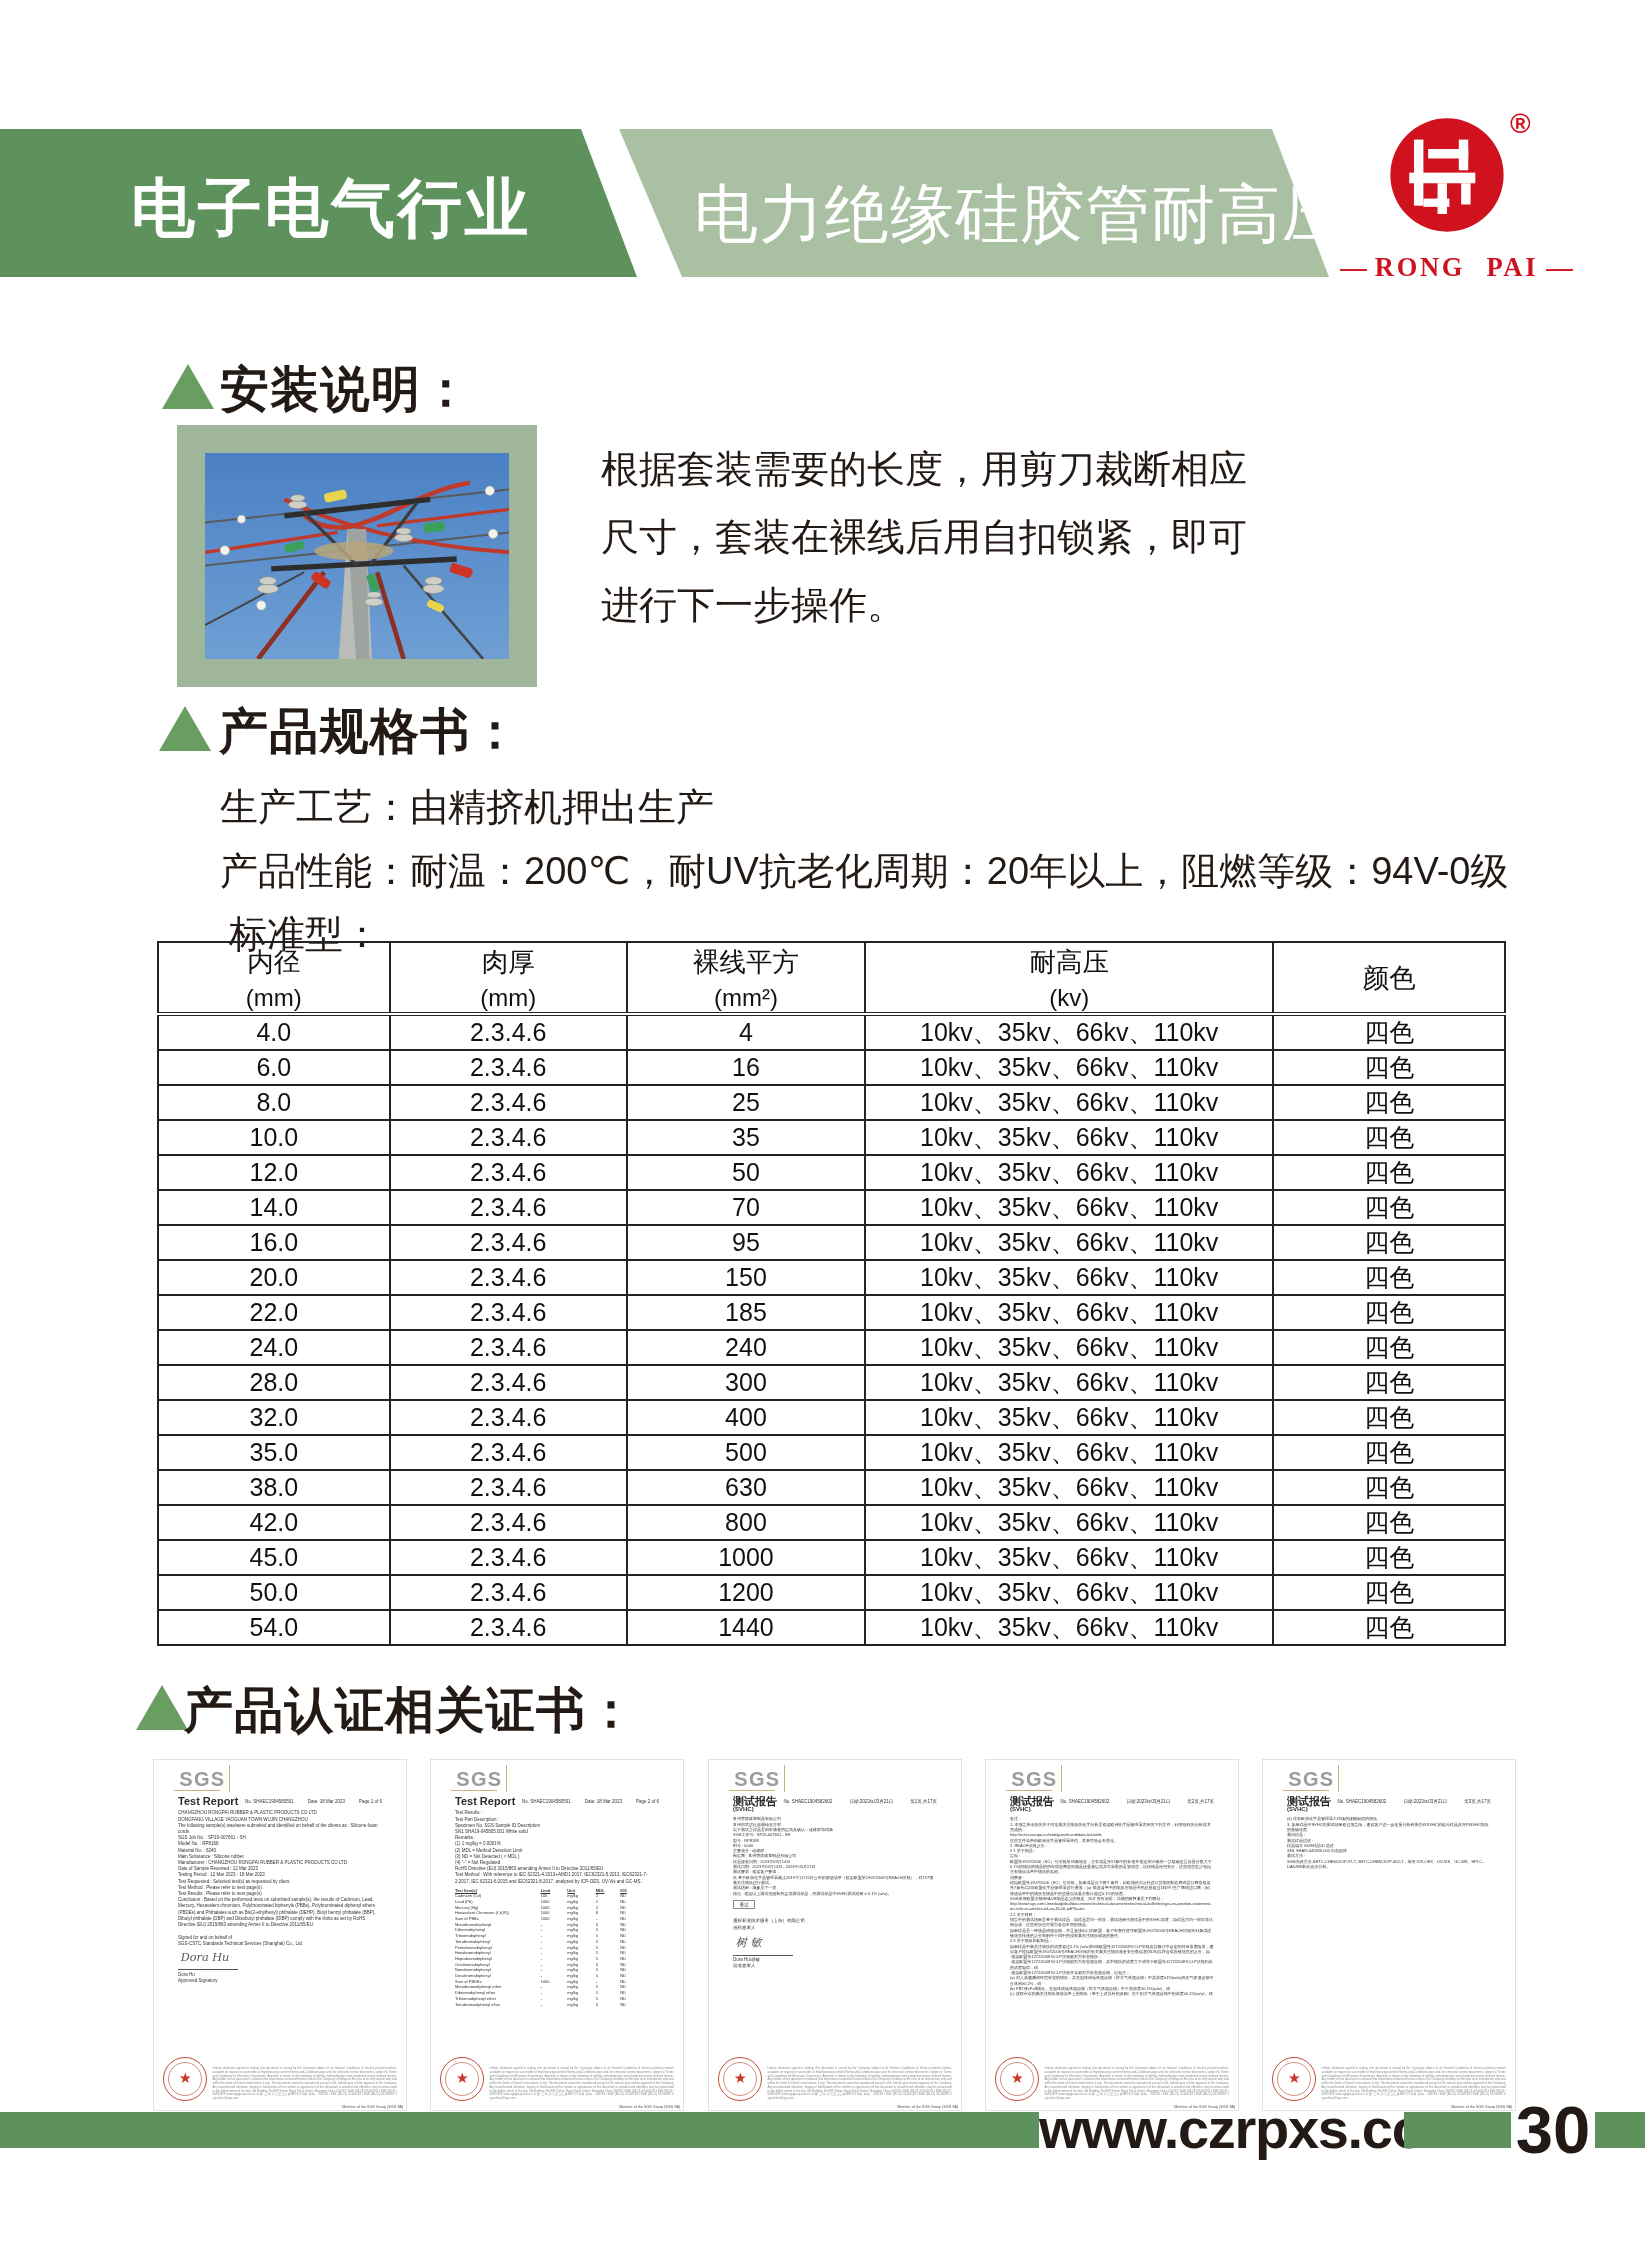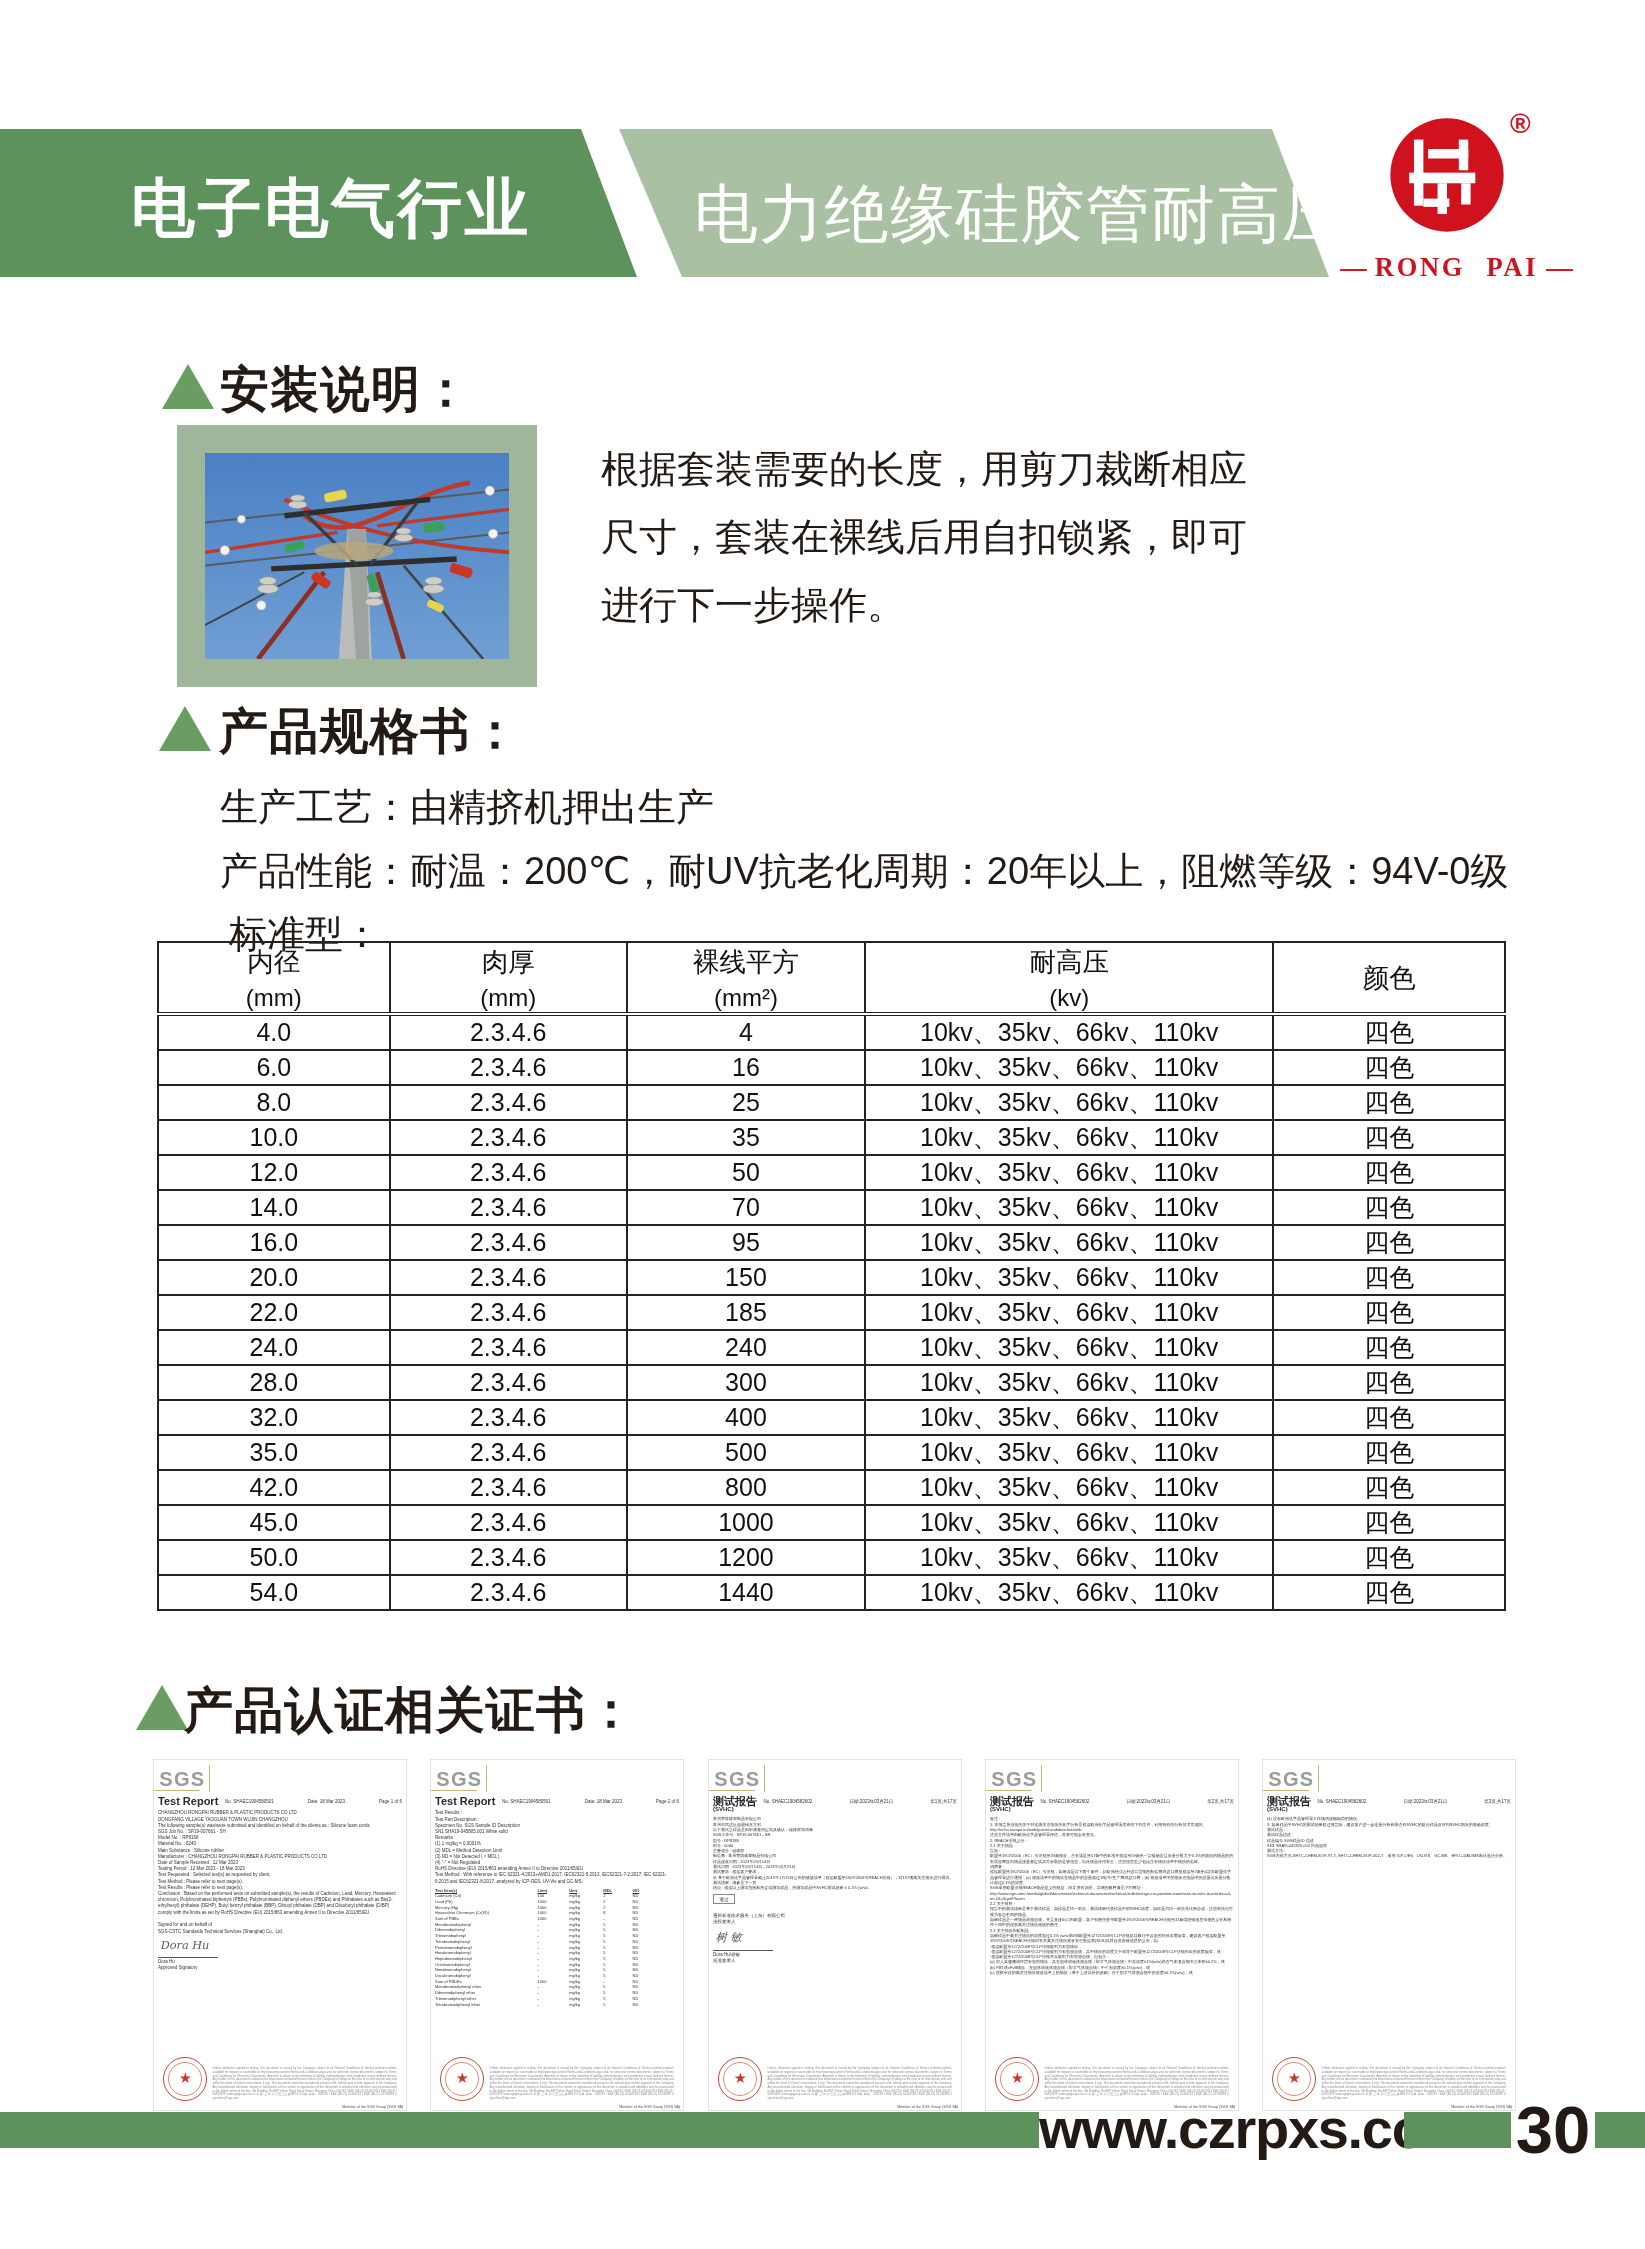--- a/index.html
+++ b/index.html
@@ -46,21 +46,21 @@
     table-layout:fixed;border:2.7px solid #232323;}
   #spec-table th,#spec-table td{border:2px solid #232323;text-align:center;vertical-align:middle;
     padding:0;color:#111;}
   #spec-table thead th{height:69px;font-weight:400;font-size:26.5px;border-bottom:4.6px double #232323;}
   #spec-table thead .l2{font-size:24px;margin-top:4px;}
   #spec-table tbody td{height:32px;font-size:25px;}
   col.c1{width:17.2%;}col.c2{width:17.6%;}col.c3{width:17.7%;}col.c4{width:30.3%;}col.c5{width:17.2%;}
 
   
   .cert{position:absolute;top:1759px;width:254px;height:352px;background:#fff;border:0.7px solid #e3e3e3;
-    box-sizing:border-box;padding:8px 4px;overflow:hidden;font-family:"Liberation Sans",sans-serif;}
+    box-sizing:border-box;padding:8px 24px;overflow:hidden;font-family:"Liberation Sans",sans-serif;}
   .sgs-logo{position:relative;display:inline-block;font-size:20px;font-weight:700;color:#9b9b9b;
     letter-spacing:1.3px;line-height:20px;padding:1.3px 4px 1.3px 1.3px;}
   .sgs-logo::after{content:"";position:absolute;left:-4px;bottom:0;width:46px;height:0.7px;background:#c8b37e;}
   .sgs-logo::before{content:"";position:absolute;right:0;top:-2.7px;width:0.7px;height:26.5px;background:#c8b37e;}
   .cert-head{display:flex;align-items:flex-start;margin-top:6.6px;}
   .cert-title{font-size:11px;font-weight:700;color:#2b2b2b;line-height:8.6px;white-space:nowrap;}
   .cert-sub{font-size:6px;font-weight:700;color:#2b2b2b;}
   .cert-meta{flex:1;display:flex;justify-content:space-between;margin-left:6.6px;font-size:4.5px;
     color:#333;padding-top:2px;gap:2.7px;}
   .cert-body{margin-top:4.6px;}
@@ -315,20 +315,27 @@
         <td>四色</td>
       </tr>
       <tr>
         <td>35.0</td>
         <td>2.3.4.6</td>
         <td>500</td>
         <td>10kv、35kv、66kv、110kv</td>
         <td>四色</td>
       </tr>
       <tr>
+        <td>38.0</td>
+        <td>2.3.4.6</td>
+        <td>630</td>
+        <td>10kv、35kv、66kv、110kv</td>
+        <td>四色</td>
+      </tr>
+      <tr>
         <td>42.0</td>
         <td>2.3.4.6</td>
         <td>800</td>
         <td>10kv、35kv、66kv、110kv</td>
         <td>四色</td>
       </tr>
       <tr>
         <td>45.0</td>
         <td>2.3.4.6</td>
         <td>1000</td>

